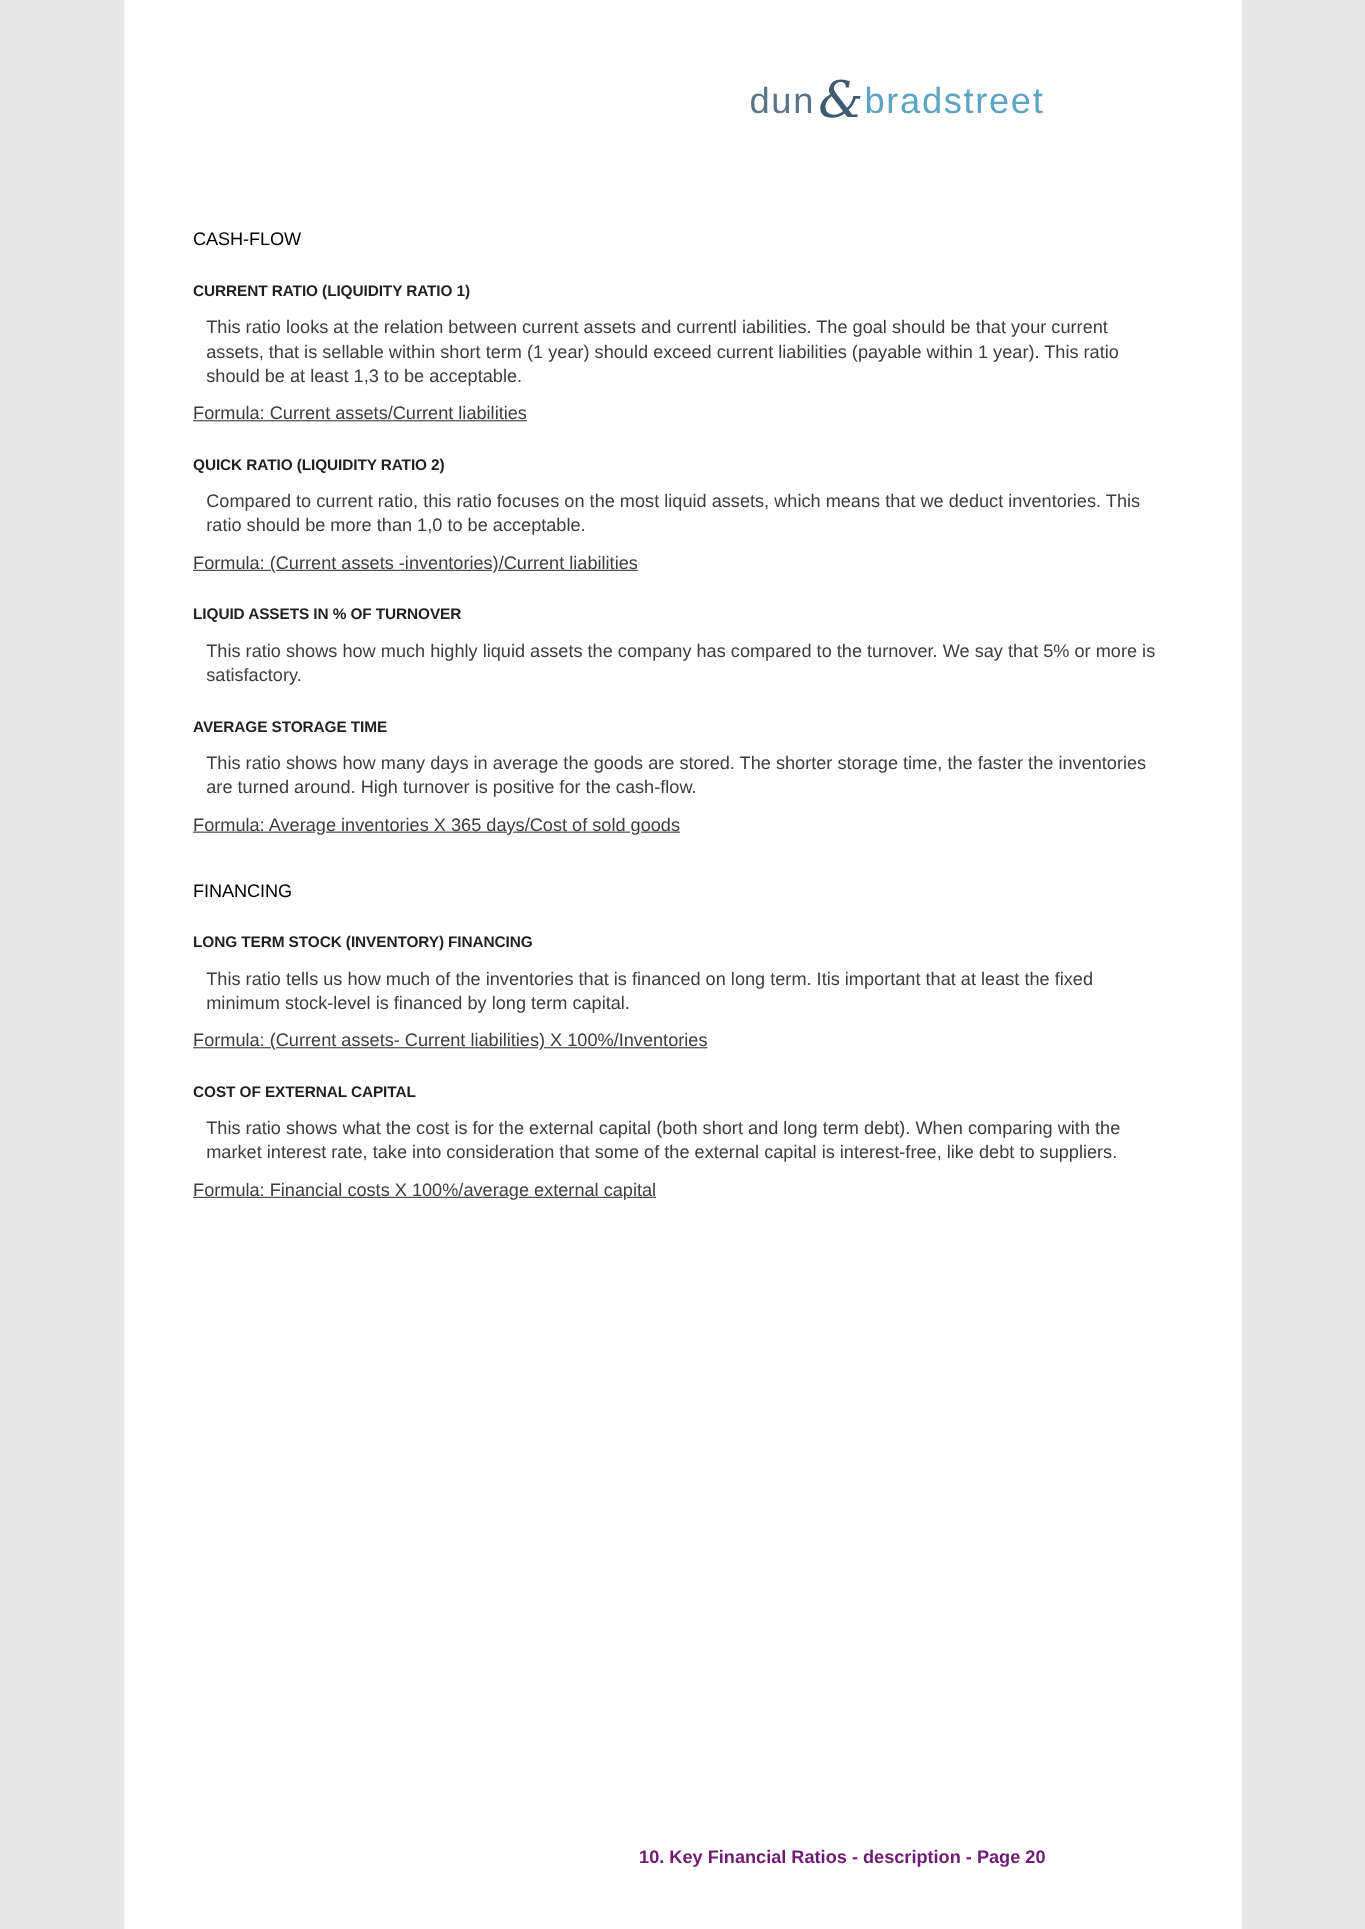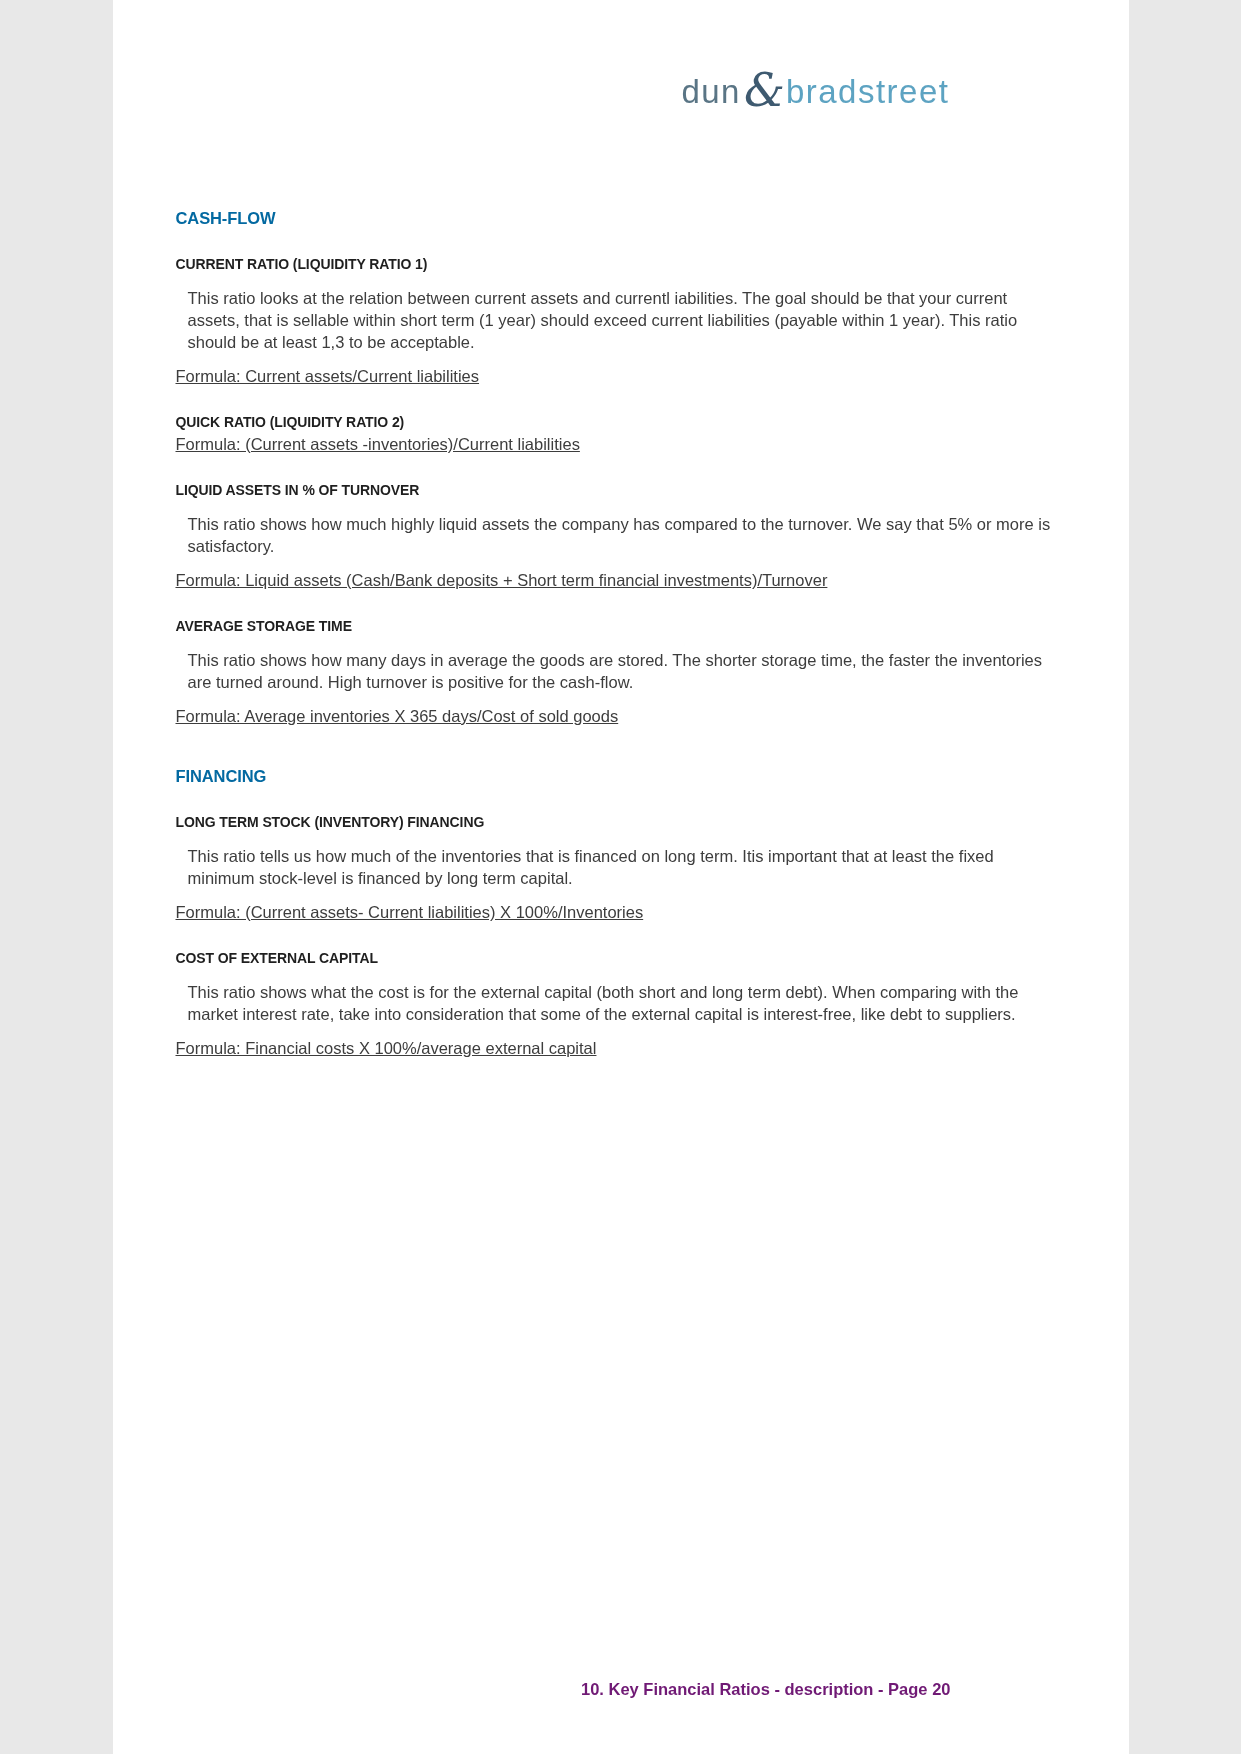--- a/index.html
+++ b/index.html
@@ -30,21 +30,21 @@
   .logo-bradstreet {
     font-size:33px; letter-spacing:1.5px; color:#5da3c2; font-weight:400;
   }
   
   .content {
     position:absolute; left:63px; top:207px; width:995px;
     font-size:16.5px; line-height:22px; color:#3d3d3d;
   }
   .group-heading {
     margin:0; font-size:16.5px; line-height:22px;
-    font-weight:bold; color:#0369a1; letter-spacing:-0.1px;
+    font-weight:normal; color:#000000; letter-spacing:-0.1px;
   }
   .group-financing { margin-top:38px; }
   .ratio-section { margin-top:24px; }
   .section-title {
     margin:0; font-size:14px; line-height:22px;
     font-weight:bold; color:#1f1f1f; letter-spacing:-0.1px;
   }
   .section-body {
     margin:12px; white-space:pre-line;
   }
@@ -73,28 +73,29 @@
     <section class="ratio-section">
       <h3 class="section-title">CURRENT RATIO (LIQUIDITY RATIO 1)</h3>
       <p class="section-body">This ratio looks at the relation between current assets and currentl iabilities. The goal should be that your current
 assets, that is sellable within short term (1 year) should exceed current liabilities (payable within 1 year). This ratio
 should be at least 1,3 to be acceptable.</p>
       <p class="section-formula">Formula: Current assets/Current liabilities</p>
     </section>
 
     <section class="ratio-section">
       <h3 class="section-title">QUICK RATIO (LIQUIDITY RATIO 2)</h3>
+      <p class="section-body">Compared to current ratio, this ratio focuses on the most liquid assets, which means that we deduct inventories. This
+ratio should be more than 1,0 to be acceptable.</p>
       <p class="section-formula">Formula: (Current assets -inventories)/Current liabilities</p>
     </section>
 
     <section class="ratio-section">
       <h3 class="section-title">LIQUID ASSETS IN % OF TURNOVER</h3>
       <p class="section-body">This ratio shows how much highly liquid assets the company has compared to the turnover. We say that 5% or more is
 satisfactory.</p>
-      <p class="section-formula">Formula: Liquid assets (Cash/Bank deposits + Short term financial investments)/Turnover</p>
     </section>
 
     <section class="ratio-section">
       <h3 class="section-title">AVERAGE STORAGE TIME</h3>
       <p class="section-body">This ratio shows how many days in average the goods are stored. The shorter storage time, the faster the inventories
 are turned around. High turnover is positive for the cash-flow.</p>
       <p class="section-formula">Formula: Average inventories X 365 days/Cost of sold goods</p>
     </section>
 
     <h2 class="group-heading group-financing">FINANCING</h2>

